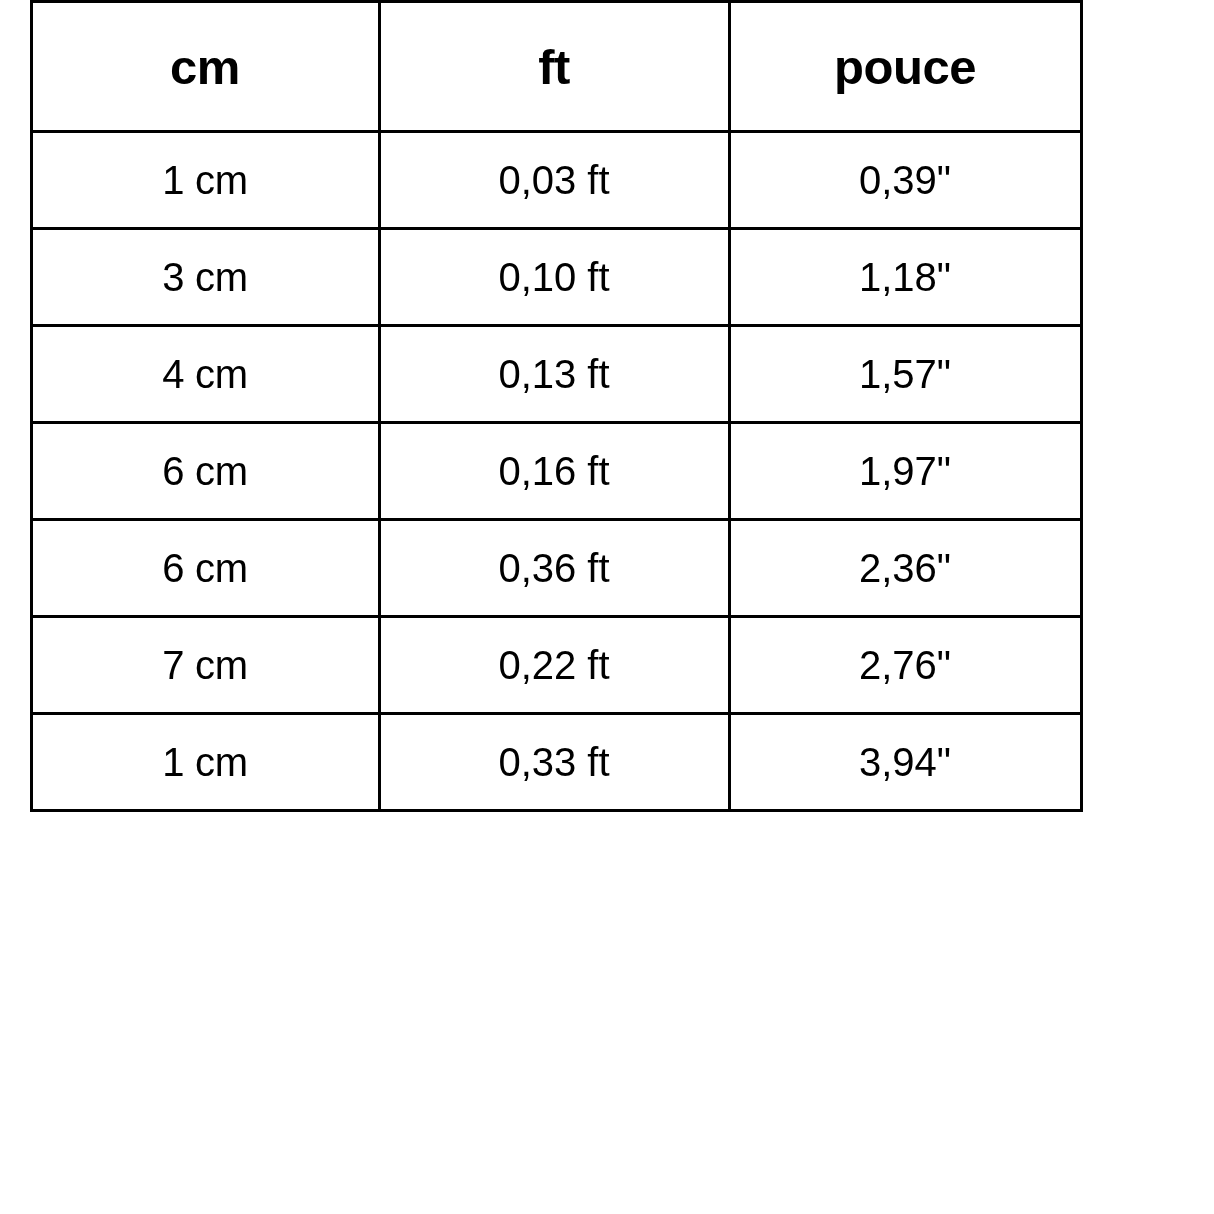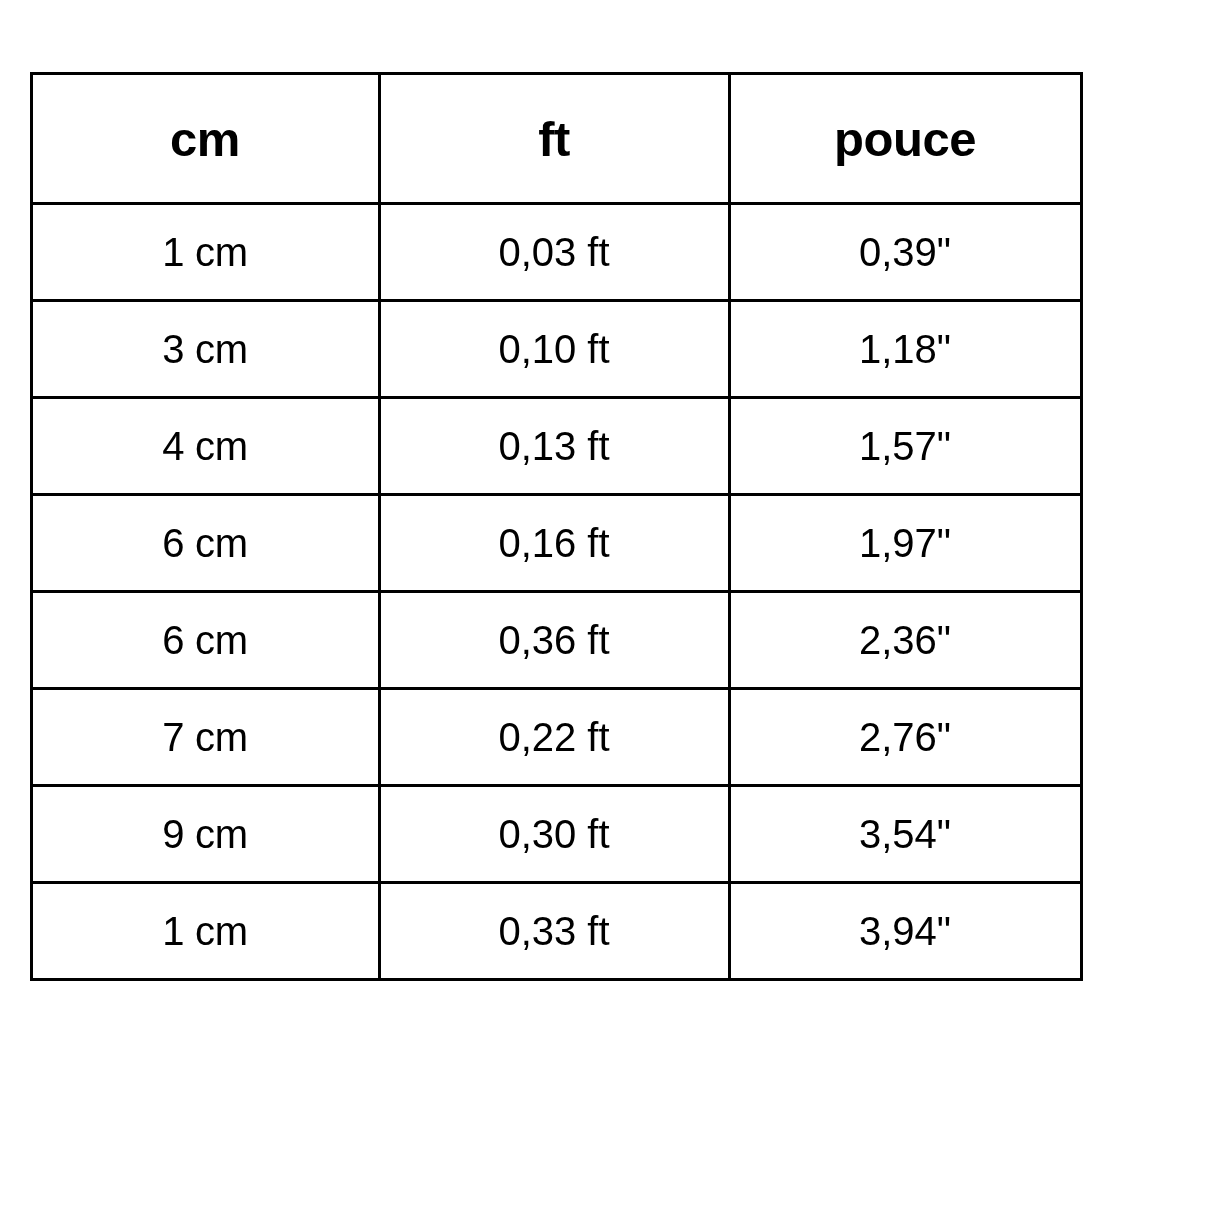--- a/index.html
+++ b/index.html
@@ -14,21 +14,20 @@
     color: #000000;
     overflow: hidden;
   }
   .page {
     width: 1112px;
     height: 1214px;
     display: flex;
     align-items: flex-start;
     justify-content: center;
     box-sizing: border-box;
-    padding-top: 72px;
     border-radius: 13px;
   }
   table.conv {
     border-collapse: collapse;
     table-layout: fixed;
     width: 1050px;
   }
   table.conv col.c1 { width: 348px; }
   table.conv col.c2 { width: 350px; }
   table.conv col.c3 { width: 352px; }
@@ -99,24 +98,19 @@
         <td class="cm">6 cm</td>
         <td>0,36 ft</td>
         <td>2,36"</td>
       </tr>
       <tr>
         <td class="cm">7 cm</td>
         <td>0,22 ft</td>
         <td>2,76"</td>
       </tr>
       <tr>
-        <td class="cm">9 cm</td>
-        <td>0,30 ft</td>
-        <td>3,54"</td>
-      </tr>
-      <tr>
         <td class="cm">1 cm</td>
         <td>0,33 ft</td>
         <td>3,94"</td>
       </tr>
     </tbody>
   </table>
 </div>
 
 </body></html>

